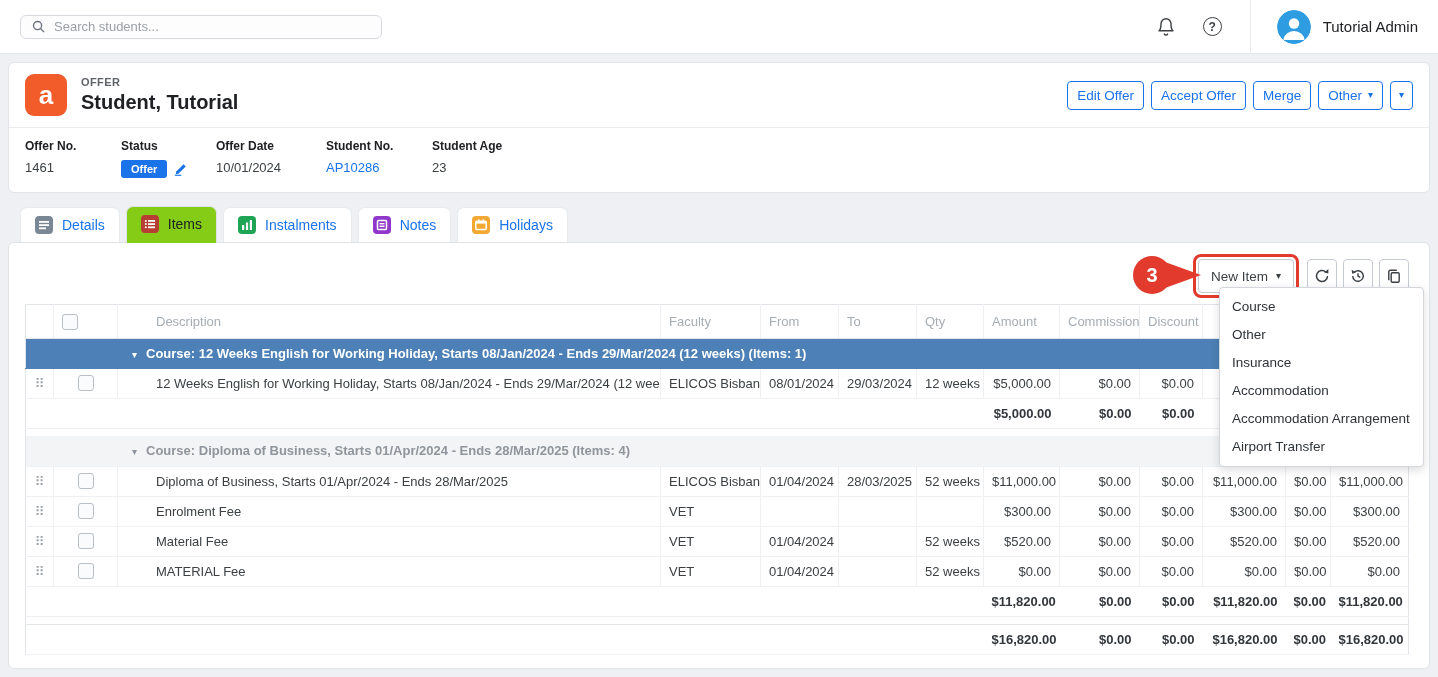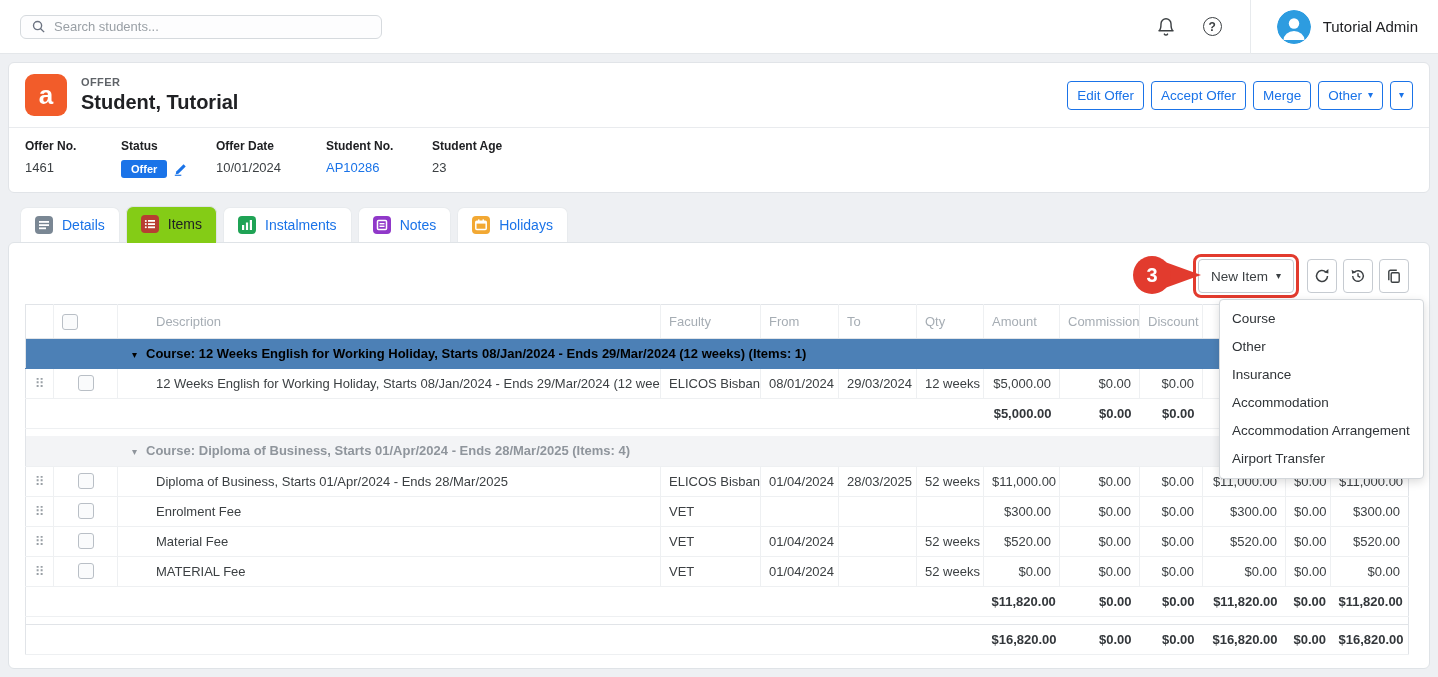--- a/index.html
+++ b/index.html
@@ -49,33 +49,33 @@
   
   .panel{background:#fff;border:1px solid #dfe3e7;border-radius:6px;position:relative;padding:16px 20px 13px 16px}
   .toolbar{display:flex;justify-content:flex-end;align-items:center;gap:6px;margin-bottom:11px}
   .btn-gray{height:34px;padding:0 12px;background:#fff;border:1px solid #c6cbd1;border-radius:4px;font-size:13.5px;color:#3c4043;display:flex;align-items:center;gap:8px;cursor:pointer;font-family:inherit}
   .icon-btn{width:30px;height:34px;background:#fff;border:1px solid #c6cbd1;border-radius:4px;display:flex;align-items:center;justify-content:center;cursor:pointer}
   .red-box{border:3px solid #e23b2e;border-radius:8px;padding:2px;margin:-5px 2px -5px -5px}
   .ann-circle{position:absolute;left:1124px;top:13px;width:38px;height:38px;border-radius:50%;background:#e23b2e;color:#fff;font-size:20px;font-weight:700;display:flex;align-items:center;justify-content:center;z-index:6}
   .ann-arrow{position:absolute;left:1156px;top:19px;width:0;height:0;border-left:36px solid #e23b2e;border-top:13px solid transparent;border-bottom:13px solid transparent;z-index:5}
 
   
-  .menu{position:absolute;right:5px;top:56px;width:205px;background:#fff;border:1px solid #d3d7db;border-radius:4px;box-shadow:0 3px 10px rgba(0,0,0,.14);padding:5px 0;z-index:20}
+  .menu{position:absolute;right:5px;top:44px;width:205px;background:#fff;border:1px solid #d3d7db;border-radius:4px;box-shadow:0 3px 10px rgba(0,0,0,.14);padding:5px 0;z-index:20}
   .menu-item{padding:5px 12px;font-size:13.5px;color:#2f3337;line-height:18px;cursor:pointer;white-space:nowrap}
 
   
   table.items{width:100%;border-collapse:collapse;table-layout:fixed;font-size:13px;border:1px solid #e1e4e8}
   .items th{font-weight:400;color:#a6adb4;text-align:left;padding:8px 8px;height:30px;border-bottom:1px solid #e1e4e8;border-right:1px solid #eef0f2;overflow:hidden;white-space:nowrap}
   .items td{padding:0 8px;height:30px;border-bottom:1px solid #eef0f2;overflow:hidden;white-space:nowrap}
   .items tr.item td{border-right:1px solid #eef0f2}
   .items th:last-child,.items tr.item td:last-child{border-right:0}
   .t-r{text-align:right}.t-c{text-align:center}
   .c-desc{padding-left:38px !important}
   tr.grp td{font-weight:700;padding-left:106px}
-  tr.grp.blue td{background:#4c80b6;color:#000000;border-bottom:1px solid #4c80b6}
+  tr.grp.blue td{background:#4c80b6;color:#ffffff;border-bottom:1px solid #4c80b6}
   tr.grp.gray td{background:#f3f4f6;color:#8f959c}
   .caret{display:inline-block;margin-right:9px;font-size:10px}
   tr.sum td{font-weight:700;color:#33373b}
   tr.sum.total td{border-top:1px solid #e1e4e8}
   tr.gap td{height:8px;border-bottom:0;padding:0}
   .cb{display:inline-block;width:16px;height:16px;border:1px solid #b9bfc6;border-radius:3px;background:#fafbfc;vertical-align:middle;cursor:pointer}
   .handle{color:#9aa0a6;font-size:13px;cursor:grab}
 </style>
 </head>
 <body>

